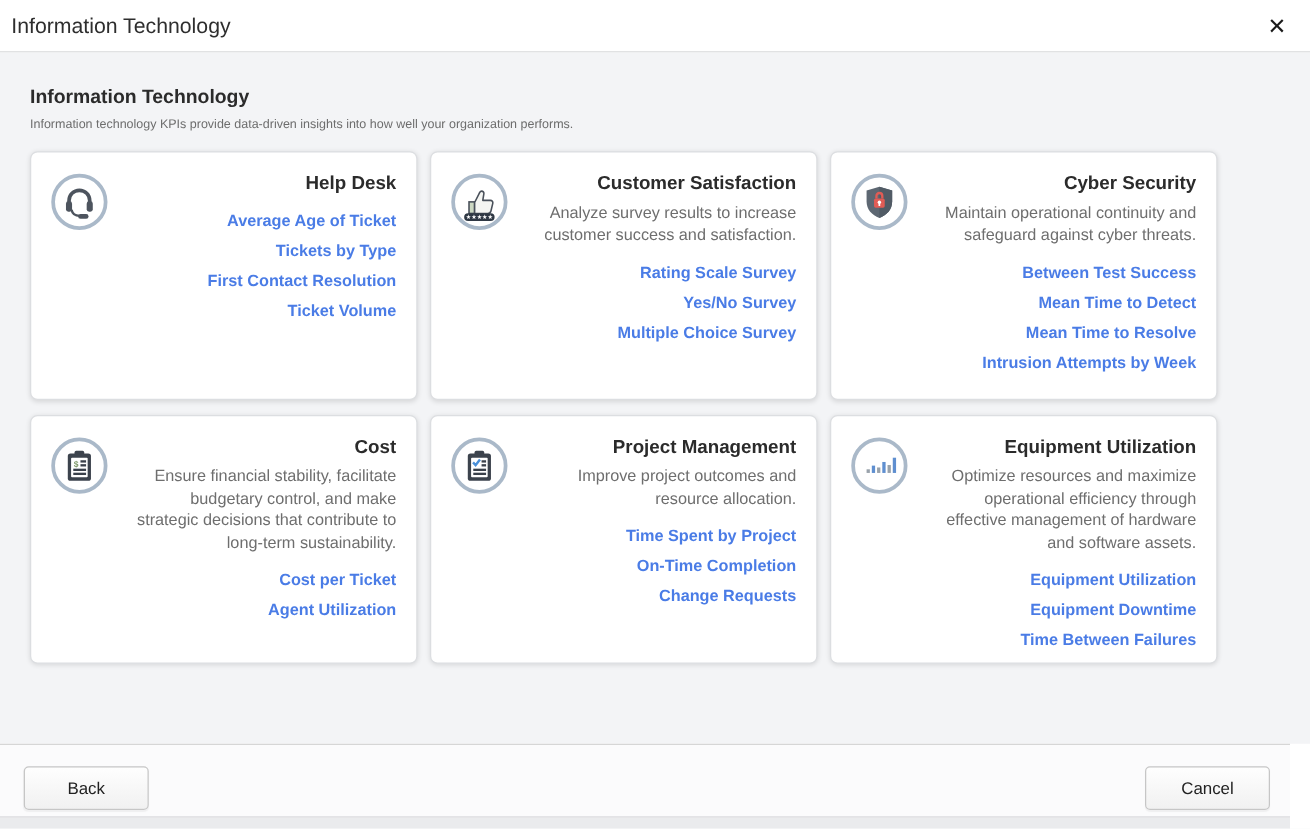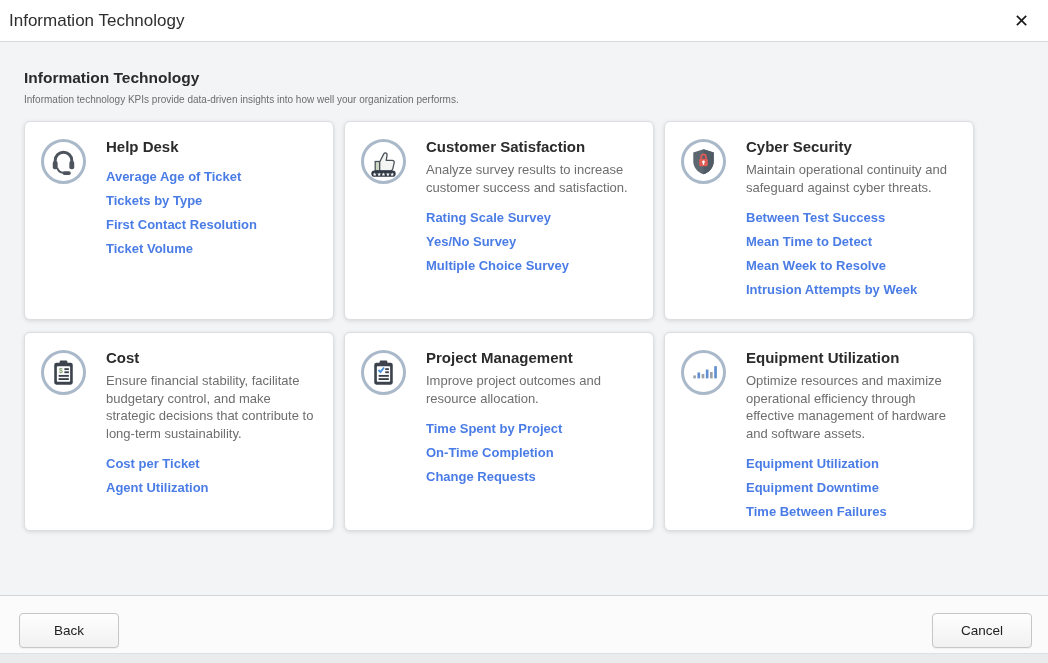--- a/index.html
+++ b/index.html
@@ -27,39 +27,39 @@
   .section-heading { font-size:15.5px; font-weight:bold; color:#2b2b2b; }
   .section-subtitle { font-size:10px; color:#6d6d6d; margin-top:7px; }
   
   .cards-grid {
     display:grid; grid-template-columns:repeat(3, 310px);
     grid-auto-rows:199px; gap:12px 10px; margin-top:16px;
   }
   .card {
     background:#ffffff; border:1px solid #dcdee1; border-radius:6px;
     box-shadow:0 1px 4px rgba(0,0,0,0.12);
-    padding:15px 16px; display:flex;
+    padding:15px 16px; display:flex;text-align:right;
   }
   .icon-circle {
     flex:none; width:45px; height:45px; border-radius:50%;
     border:3px solid #aab9c9; background:#fff; margin-top:2px;
     display:flex; align-items:center; justify-content:center;
   }
   .icon-circle svg { display:block; }
   .card-content { flex:1; min-width:0; margin-left:20px; }
   .card-title { font-size:15px; font-weight:bold; color:#2b2b2b; margin-top:1px; }
   .card-desc { font-size:13px; color:#6e6e6e; line-height:17.5px; margin-top:6px; }
   .card-links { margin-top:14px; }
   .kpi-link {
     display:block; font-size:13px; color:#4a7ce6; text-decoration:none;
     margin-bottom:9px; cursor:pointer;font-weight:bold;
   }
   
   .dialog-footer {
-    position:absolute; left:0; right:0; bottom:0; height:68px;
+    position:absolute; left:0; right:16px; bottom:0; height:68px;
     background:#fbfbfc; border-top:1px solid #d6d6d6;
   }
   .btn {
     position:absolute; top:17px; width:100px; height:35px;
     background:linear-gradient(#fefefe,#f1f1f1);
     border:1px solid #c6c6c6; border-radius:4px;
     font-family:inherit; font-size:13.5px; color:#222; cursor:pointer;
     box-shadow:0 1px 1px rgba(0,0,0,0.05);
   }
   .btn-back { left:19px; }
@@ -134,21 +134,21 @@
           <circle cx="20" cy="20.3" r="1.4" fill="#ffffff"></circle>
           <rect x="19.3" y="20.8" width="1.4" height="2.6" fill="#ffffff"></rect>
         </svg>
       </div>
       <div class="card-content">
         <div class="card-title">Cyber Security</div>
         <div class="card-desc">Maintain operational continuity and safeguard against cyber threats.</div>
         <div class="card-links">
             <a href="#" class="kpi-link">Between Test Success</a>
             <a href="#" class="kpi-link">Mean Time to Detect</a>
-            <a href="#" class="kpi-link">Mean Week to Resolve</a>
+            <a href="#" class="kpi-link">Mean Time to Resolve</a>
             <a href="#" class="kpi-link">Intrusion Attempts by Week</a>
           </div>
       </div>
     </div>
 
     <div class="card">
       <div class="icon-circle">
         <svg width="39" height="39" viewBox="0 0 40 40">
           <rect x="16" y="7.8" width="8" height="4.4" rx="1.4" fill="#3c434d"></rect>
           <rect x="10.5" y="10" width="19" height="22.5" rx="2.2" fill="#3c434d"></rect>

